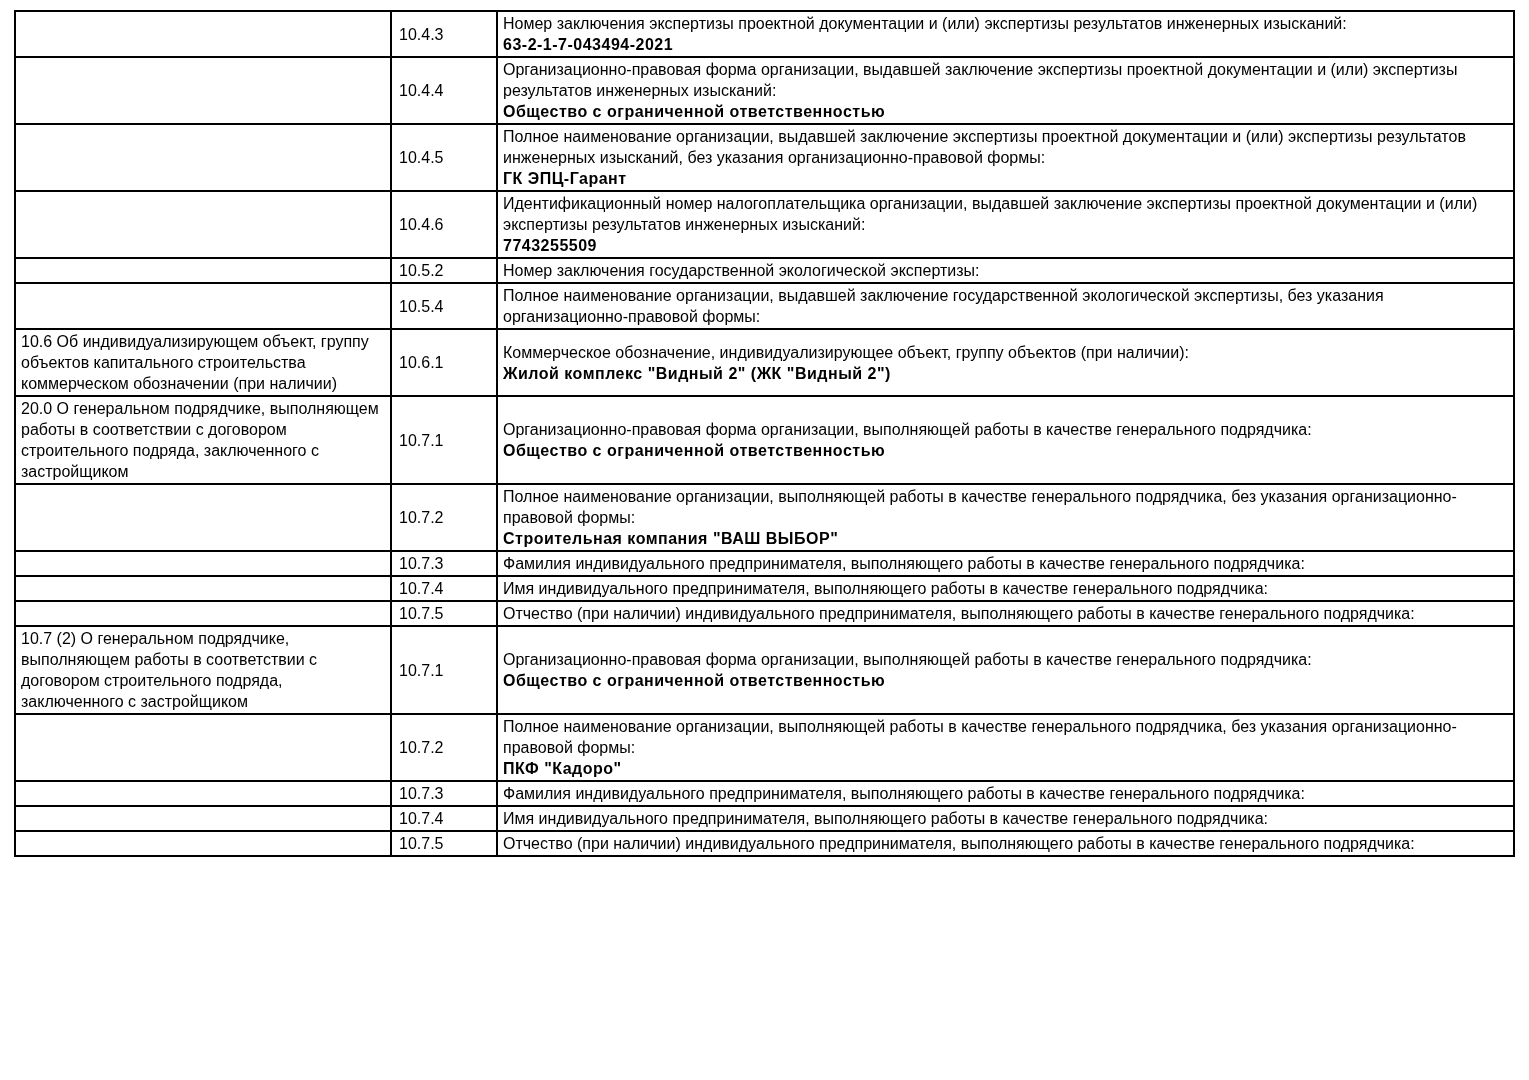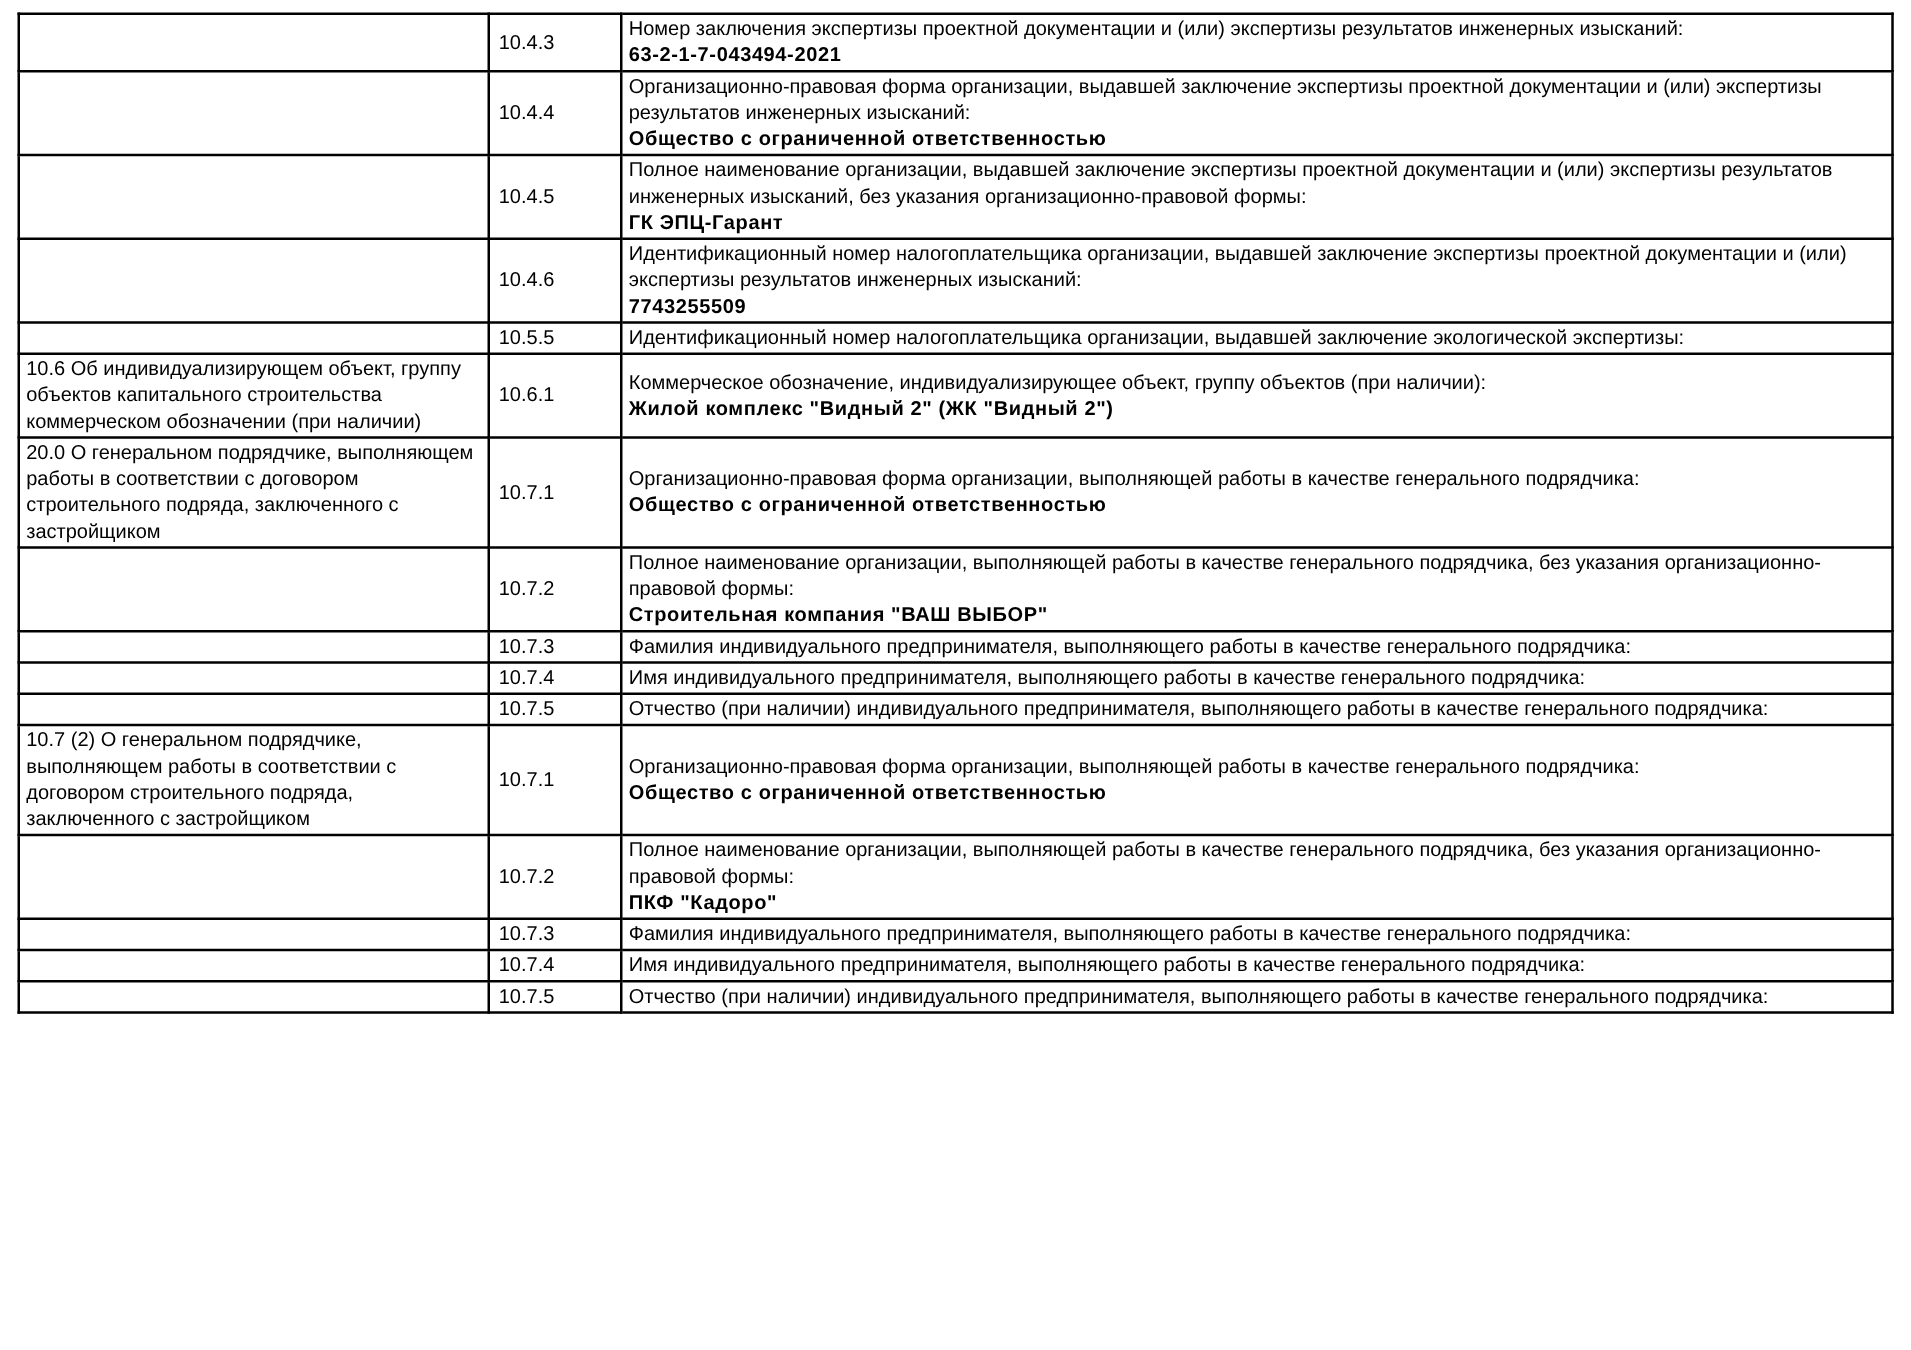--- a/index.html
+++ b/index.html
@@ -106,24 +106,36 @@
     <td class="cell-content">
       <div class="field-label">Идентификационный номер налогоплательщика организации, выдавшей заключение экспертизы проектной документации и (или) экспертизы результатов инженерных изысканий:</div>
       <div class="field-value">7743255509</div>
     </td>
   </tr>
         <tr>
     <td class="cell-section">
       <div class="section-text"></div>
     </td>
     <td class="cell-num">
-      <span>10.5.5</span>
-    </td>
-    <td class="cell-content">
-      <div class="field-label">Идентификационный номер налогоплательщика организации, выдавшей заключение экологической экспертизы:</div>
+      <span>10.5.2</span>
+    </td>
+    <td class="cell-content">
+      <div class="field-label">Номер заключения государственной экологической экспертизы:</div>
+
+    </td>
+  </tr>
+        <tr>
+    <td class="cell-section">
+      <div class="section-text"></div>
+    </td>
+    <td class="cell-num">
+      <span>10.5.4</span>
+    </td>
+    <td class="cell-content">
+      <div class="field-label">Полное наименование организации, выдавшей заключение государственной экологической экспертизы, без указания организационно-правовой формы:</div>
 
     </td>
   </tr>
         <tr>
     <td class="cell-section">
       <div class="section-text">10.6 Об индивидуализирующем объект, группу объектов капитального строительства коммерческом обозначении (при наличии)</div>
     </td>
     <td class="cell-num">
       <span>10.6.1</span>
     </td>

